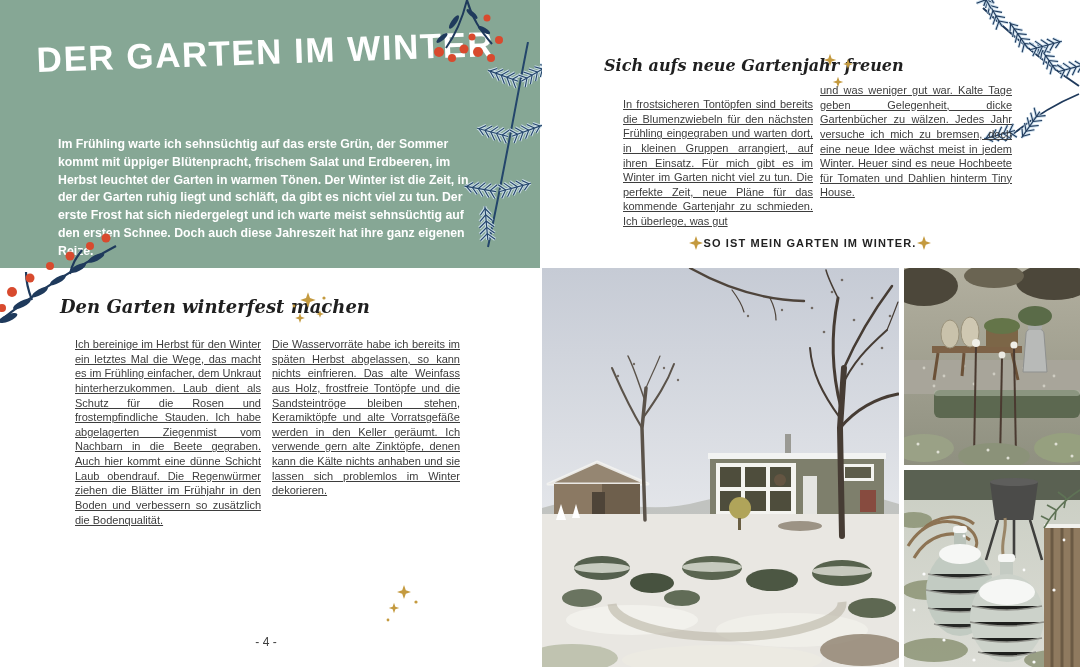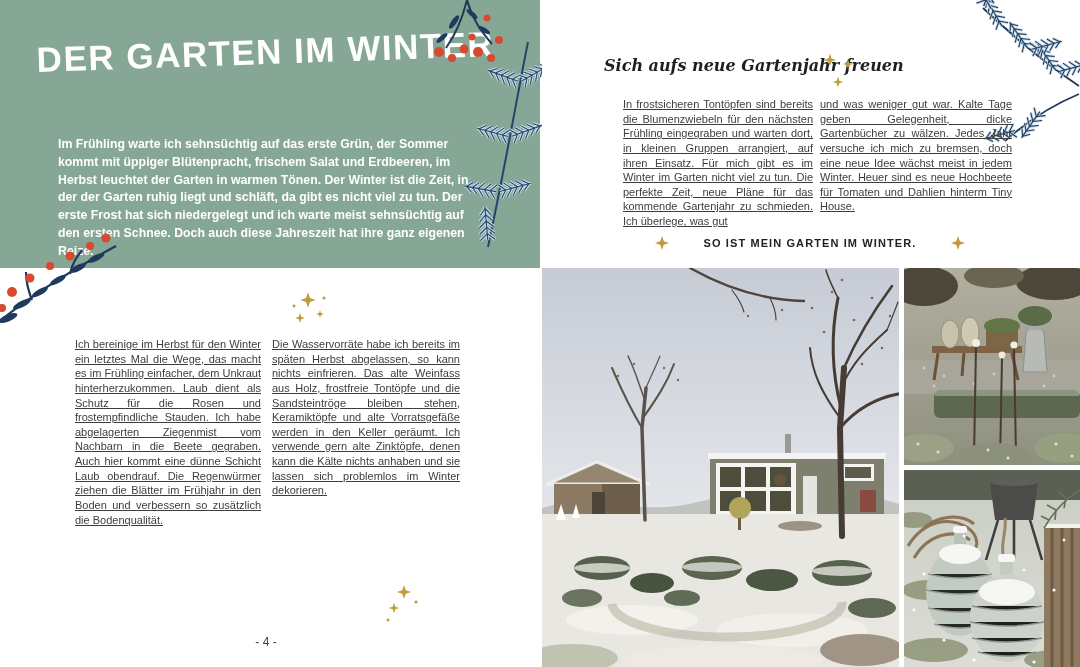--- a/index.html
+++ b/index.html
@@ -15,21 +15,21 @@
   .script-heading{font-family:"DejaVu Serif",serif;font-style:italic;font-weight:bold;color:#1f1f1f;}
   .sec-heading{position:absolute;left:60px;top:296px;font-size:18px;}
   .right-heading{position:absolute;left:604px;top:56px;font-size:16px;}
   .body-col{position:absolute;font-size:11px;line-height:1.33;color:#3d3d3d;
             text-align:justify;hyphens:auto;}
   .para{margin:0 0 13px 0;text-decoration:underline;}
   .page-number{position:absolute;left:236px;top:635px;width:60px;text-align:center;
                font-size:12px;color:#3d3d3d;}
   
   .gallery-heading{position:absolute;left:655px;top:236px;width:310px;display:flex;
-                   align-items:center;justify-content:space-between;gap:1px;}
+                   align-items:center;justify-content:center;gap:1px;}
   .gallery-heading .cap{font-size:11px;font-weight:bold;letter-spacing:1.1px;color:#222;white-space:nowrap;}
   .photo{position:absolute;overflow:hidden;background:#ddd;}
   .photo svg{display:block;}
   .ph-main{left:542px;top:268px;width:357px;height:399px;}
   .ph-tr{left:904px;top:268px;width:176px;height:197px;}
   .ph-br{left:904px;top:470px;width:176px;height:197px;}
   .decor{position:absolute;pointer-events:none;}
   .spark{fill:#c49a3f;}
 </style>
 </head>
@@ -125,20 +125,21 @@
       <circle cx="20" cy="72" r="5"></circle>
         <circle cx="38" cy="58" r="4.5"></circle>
         <circle cx="58" cy="46" r="4"></circle>
       <circle cx="78" cy="36" r="4.5"></circle>
         <circle cx="98" cy="26" r="4"></circle>
         <circle cx="114" cy="18" r="4.5"></circle>
       <circle cx="10" cy="88" r="4"></circle>
     </g>
   </svg>
 
+  <div class="script-heading sec-heading">Den Garten winterfest machen</div>
   <svg class="decor" style="left:288px;top:288px" width="44" height="44" viewBox="0 0 44 44">
     <use href="#star4" class="spark" transform="translate(20,12) scale(1.1)"></use>
     <use href="#star4" class="spark" transform="translate(12,30) scale(0.7)"></use>
     <use href="#star4" class="spark" transform="translate(32,26) scale(0.55)"></use>
     <circle cx="36" cy="10" r="1.6" class="spark"></circle>
       <circle cx="6" cy="18" r="1.4" class="spark"></circle>
   </svg>
 
   <div class="body-col" style="left:75px;top:337px;width:186px">
     <p class="para">Ich bereinige im Herbst für den Winter ein letztes Mal die Wege, das macht es im Frühling einfacher, dem Unkraut hinterherzukommen. Laub dient als Schutz für die Rosen und frostempfindliche Stauden. Ich habe abgelagerten Ziegenmist vom Nachbarn in die Beete gegraben. Auch hier kommt eine dünne Schicht Laub obendrauf. Die Regenwürmer ziehen die Blätter im Frühjahr in den Boden und verbessern so zusätzlich die Bodenqualität.</p>
@@ -182,21 +183,21 @@
       <use href="#twig" transform="translate(96,114) rotate(125)" stroke="#c3d9ea" stroke-width="3" opacity="0.85"></use>
       <use href="#twig" transform="translate(96,114) rotate(125)" stroke="#1f3a5c" stroke-width="1.1"></use>
       <use href="#twig" transform="translate(72,134) rotate(165)" stroke="#c3d9ea" stroke-width="3" opacity="0.85"></use>
       <use href="#twig" transform="translate(72,134) rotate(165)" stroke="#1f3a5c" stroke-width="1.1"></use>
     </g>
   </svg>
 
   <div class="body-col" style="left:623px;top:97px;width:190px">
     <p class="para">In frostsicheren Tontöpfen sind bereits die Blumenzwiebeln für den nächsten Frühling eingegraben und warten dort, in kleinen Gruppen arrangiert, auf ihren Einsatz. Für mich gibt es im Winter im Garten nicht viel zu tun. Die perfekte Zeit, neue Pläne für das kommende Gartenjahr zu schmieden. Ich überlege, was gut</p>
   </div>
-  <div class="body-col" style="left:820px;top:97px;width:192px">
+  <div class="body-col" style="left:820px;top:83px;width:192px">
     <p class="para">und was weniger gut war. Kalte Tage geben Gelegenheit, dicke Gartenbücher zu wälzen. Jedes Jahr versuche ich mich zu bremsen, doch eine neue Idee wächst meist in jedem Winter. Heuer sind es neue Hochbeete für Tomaten und Dahlien hinterm Tiny House.</p>
   </div>
 
   <div class="gallery-heading">
     <svg width="14" height="14" viewBox="-7 -7 14 14">
         <use href="#star4" class="spark"></use>
       </svg>
     <span class="cap">SO IST MEIN GARTEN IM WINTER.</span>
     <svg width="14" height="14" viewBox="-7 -7 14 14">
         <use href="#star4" class="spark"></use>

